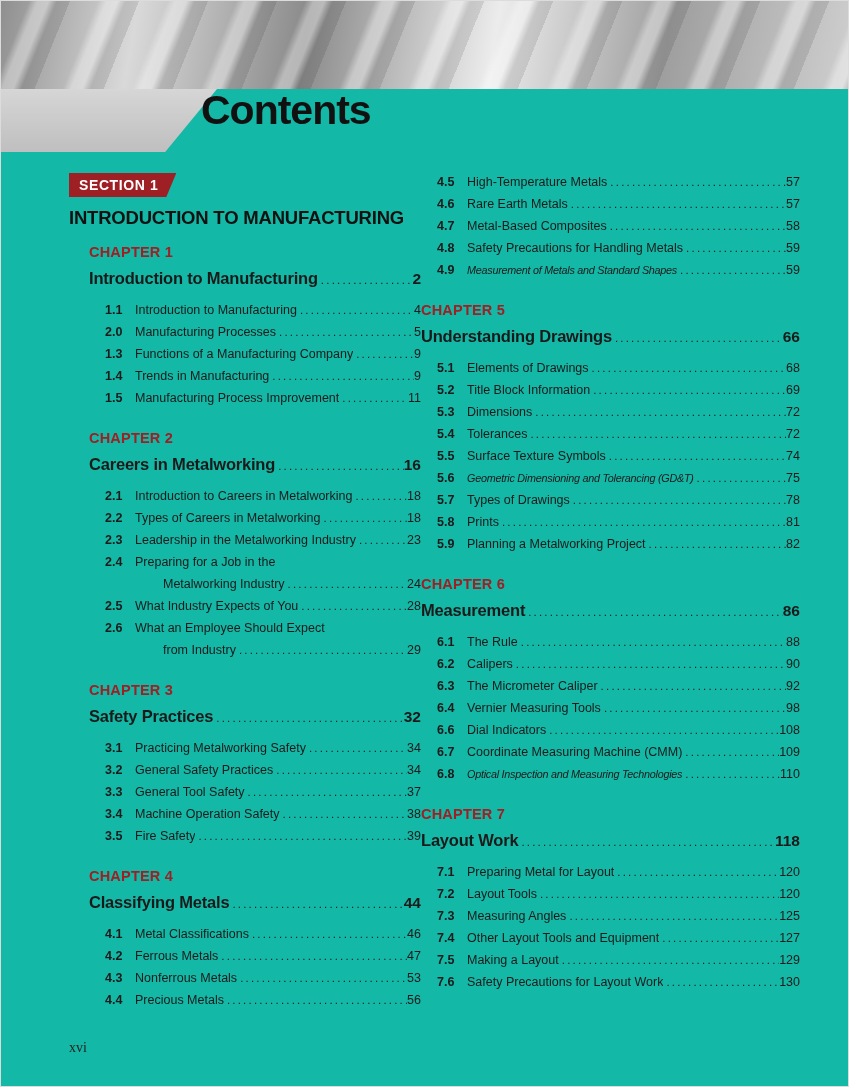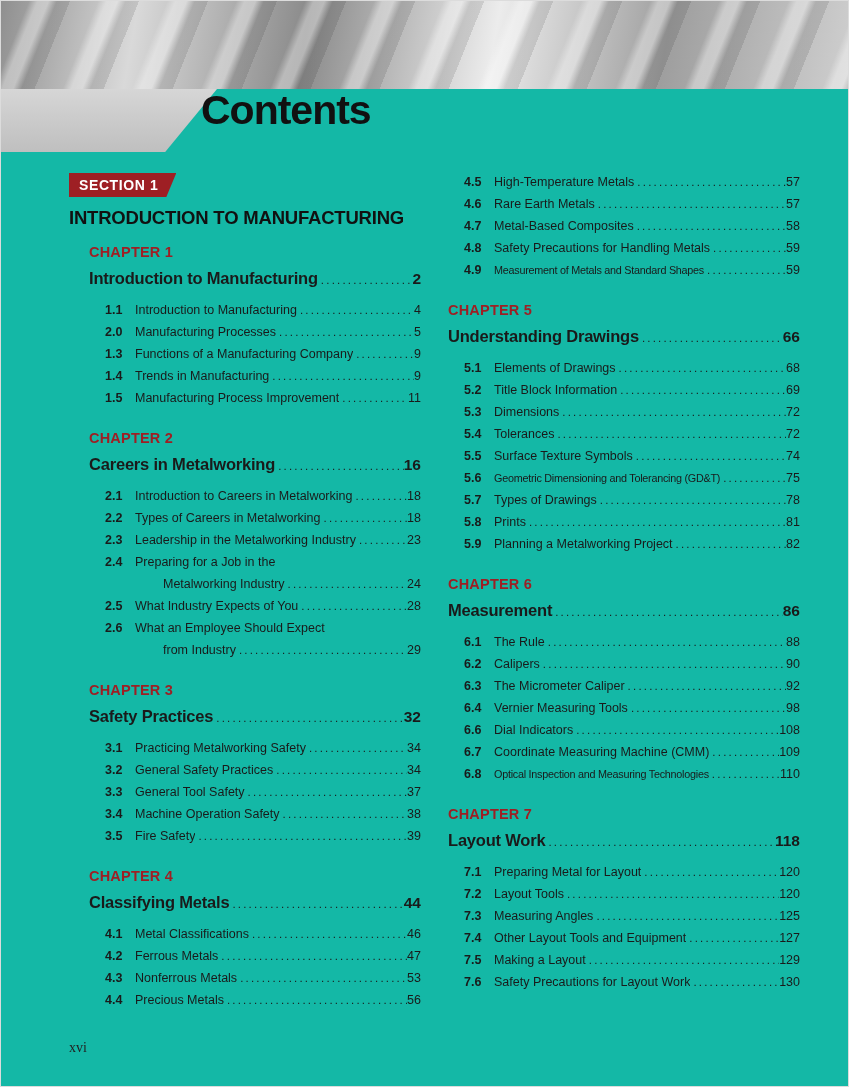--- a/index.html
+++ b/index.html
@@ -28,21 +28,21 @@
     background:linear-gradient(180deg,#d6d6d6,#bfbfbf);
     clip-path:polygon(0 0,100% 0,76% 100%,0 100%);
   }
   .contents-title{
     position:absolute;top:86px;left:200px;margin:0;
     font-size:41px;font-weight:bold;letter-spacing:-1px;color:#111;
   }
   
   .columns{
     position:absolute;top:170px;left:68px;right:48px;
-    display:flex;gap:27px;
+    display:flex;
   }
   .col-left{width:352px;flex:none;}
   .col-right{flex:1;min-width:0;}
   
   .section-banner{
     display:inline-block;
     background:var(--accent,#9e1f24);
     color:#fff;font-weight:bold;font-size:14px;letter-spacing:.6px;
     padding:4px 18px 4px 10px;
     clip-path:polygon(0 0,100% 0,calc(100% - 10px) 100%,0 100%);
@@ -65,21 +65,21 @@
     display:flex;align-items:baseline;line-height:22px;margin-bottom:8px;
   }
   .ct-title{font-weight:bold;font-size:16.5px;letter-spacing:-.2px;white-space:nowrap;}
   .ct-page{font-weight:bold;font-size:15.5px;flex:none;}
   .toc-item{padding-left:16px;}
   .item-row{display:flex;align-items:baseline;line-height:22px;}
   .item-num{font-weight:bold;font-size:12.5px;width:30px;flex:none;}
   .item-title{
     font-size:12.5px;white-space:nowrap;flex:0 1 auto;min-width:0;overflow:hidden;
   }
-  .item-title.condensed{font-size:10.8px;letter-spacing:-.25px;}
+  .item-title.condensed{font-size:10.8px;letter-spacing:-.25px;font-style:italic;}
   .item-cont{padding-left:58px;}
   .leader{
     flex:1 1 8px;min-width:8px;overflow:hidden;white-space:nowrap;
     font-size:11.5px;color:#1a1a1a;padding:0 3px;
   }
   .leader::after{
     content:"..........................................................................................................................................";
     letter-spacing:2.2px;
   }
   .item-page{font-size:12.5px;flex:none;}

